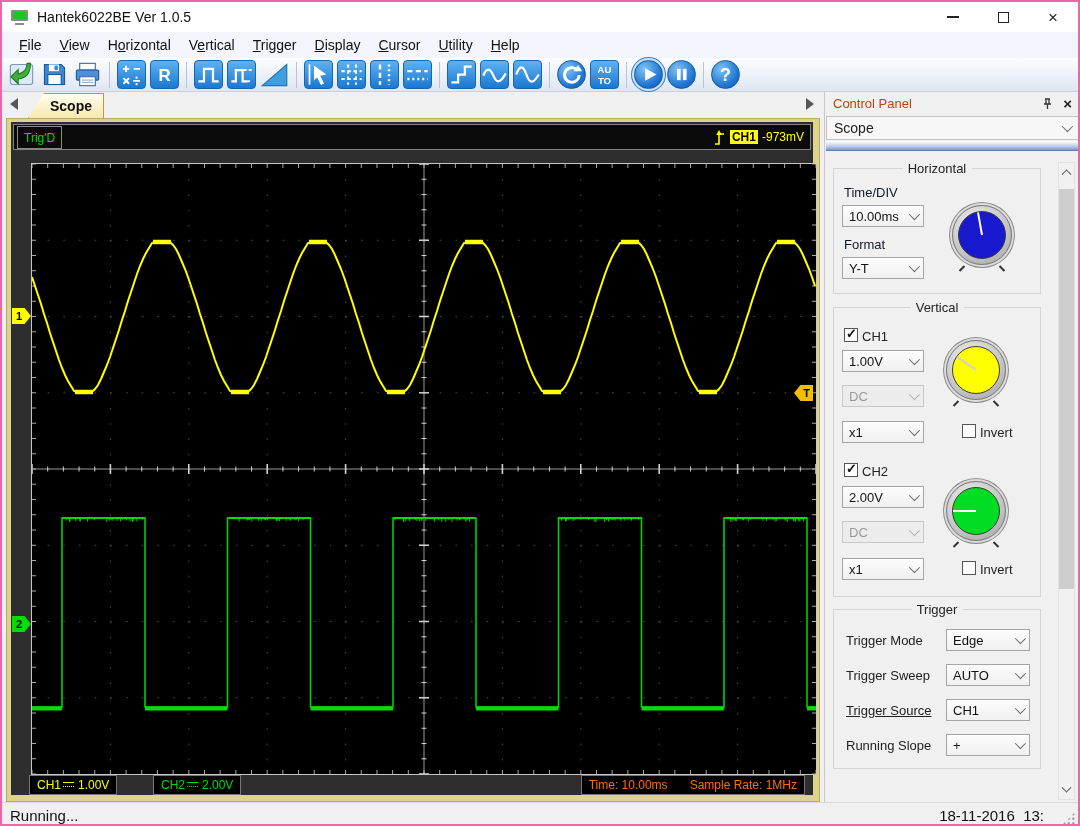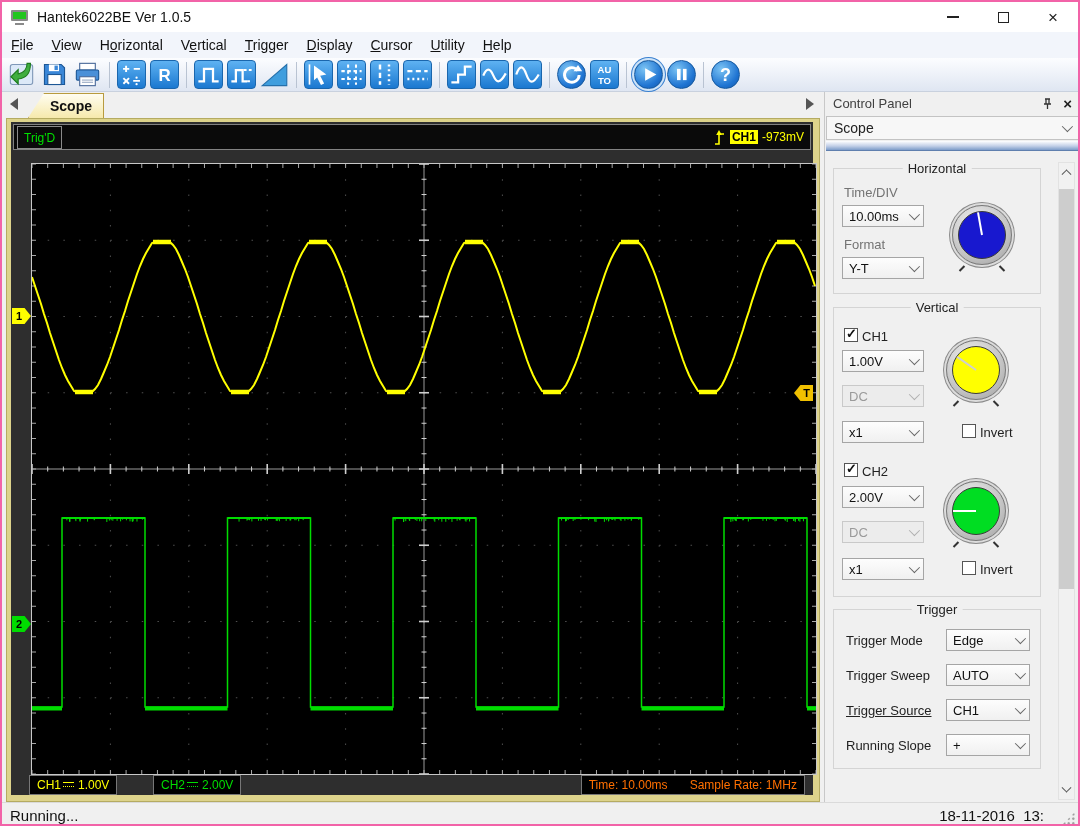--- a/index.html
+++ b/index.html
@@ -18,21 +18,21 @@
   .app-icon .stand { position:absolute; left:4px; bottom:0; width:9px; height:2px; background:#8a8a8a; }
   .title-text { margin-left:9px; font-size:14px; color:#111; }
   .win-controls { margin-left:auto; display:flex; height:30px; }
   .win-btn { width:50px; height:30px; display:flex; align-items:center; justify-content:center; color:#222; }
   .glyph-min { width:12px; height:1.5px; background:#222; }
   .glyph-max { width:11px; height:11px; border:1.5px solid #222; }
   .glyph-close { font-size:17px; line-height:1; font-weight:400; }
 
   
   .menubar { position:absolute; left:0; top:30px; right:0; height:26px; background:#f2f5fb;
-             display:flex; align-items:center; font-size:14px; color:#111; padding-left:0; }
+             display:flex; align-items:center; font-size:14px; color:#111; padding-left:8px; }
   .menu-item { padding:4px 9px; }
   .menu-item u { text-decoration:underline; }
 
   
   .toolbar { position:absolute; left:0; top:56px; right:0; height:34px;
              background:linear-gradient(#fcfdff,#dfe6f2); border-bottom:1px solid #c9d1de;
              display:flex; align-items:center; padding-left:5px; gap:4px; }
   .tbtn { width:29px; height:29px; flex:0 0 auto; display:flex; align-items:center; justify-content:center; }
   .tbtn svg { width:100%; height:100%; display:block; }
   .tbtn.square { background:linear-gradient(#5eb2f2,#1b78d0); border:1px solid #1a66ad; border-radius:4px; }
@@ -86,41 +86,41 @@
   .ro-ch2 { position:absolute; left:140px; color:#00dd00; }
   .ro-right { position:absolute; right:6px; color:#ff7000; gap:22px; white-space:pre; }
   .dc-icon { display:inline-block; width:11px; height:8px; position:relative; margin:0 4px 0 2px; }
   .dc-icon::before { content:""; position:absolute; left:0; right:0; top:1px; border-top:1.5px solid currentColor; }
   .dc-icon::after  { content:""; position:absolute; left:0; right:0; top:5px; border-top:1.5px dotted currentColor; }
 
   
   .cpanel { position:absolute; left:822px; top:90px; width:256px; height:710px; background:#f0f0f0;
             border-left:1px solid #c8c8c8; }
   .cp-header { position:absolute; left:0; top:0; right:0; height:23px; display:flex; align-items:center; }
-  .cp-title { font-size:13px; color:#404040; margin-left:8px; }
+  .cp-title { font-size:13px; color:#c2410c; margin-left:8px; }
   .cp-hbtns { margin-left:auto; display:flex; align-items:center; gap:10px; margin-right:8px; }
   .pin-icon svg { display:block; }
   .cp-close { font-size:15px; font-weight:bold; color:#222; line-height:1; }
   .cp-select { position:absolute; left:1px; top:24px; width:253px; height:24px; background:#f7f7f7;
                border:1px solid #c3c3c3; display:flex; align-items:center; font-size:14px; color:#222;
                padding-left:7px; }
   .cp-select .chev { margin-left:auto; margin-right:8px; }
   .chev { width:8px; height:8px; border-right:1.5px solid #666; border-bottom:1.5px solid #666;
           transform:rotate(45deg) translateY(-2px); }
   .cp-bluebar { position:absolute; left:1px; top:49px; width:253px; height:10px;
                 background:linear-gradient(#ffffff,#c3d0e8 55%,#7d9cc9); border-bottom:1px solid #5f7fae; }
 
   .groupbox { position:absolute; border:1px solid #d4d4d4; }
   .groupbox .legend { position:absolute; top:-8px; left:50%; transform:translateX(-50%);
                       background:#f0f0f0; padding:0 5px; font-size:13px; color:#222; white-space:nowrap; }
   .gb-horizontal { left:8px; top:76px;  width:208px; height:126px; }
   .gb-vertical   { left:8px; top:215px; width:208px; height:290px; }
   .gb-trigger    { left:8px; top:517px; width:208px; height:160px; }
 
-  .cp-label { position:absolute; font-size:13px; color:#737373; }
+  .cp-label { position:absolute; font-size:13px; color:#0f172a; }
   .combo { position:absolute; height:22px; background:linear-gradient(#fdfdfd,#f0f0f0);
            border:1px solid #a5a5a5; display:flex; align-items:center; font-size:13px; color:#111;
            padding-left:6px; }
   .combo .chev { margin-left:auto; margin-right:6px; }
   .combo.disabled { background:#ececec; color:#9a9a9a; border-color:#c9c9c9; }
   .combo.disabled .chev { border-color:#b0b0b0; }
 
   .checkbox { position:absolute; width:14px; height:14px; background:#fff; border:1px solid #555; }
   .checkbox.on::after { content:"✓"; position:absolute; left:1px; top:-3px; font-size:13px; font-weight:bold; color:#111; }
   .cb-label { position:absolute; font-size:13px; color:#222; }

